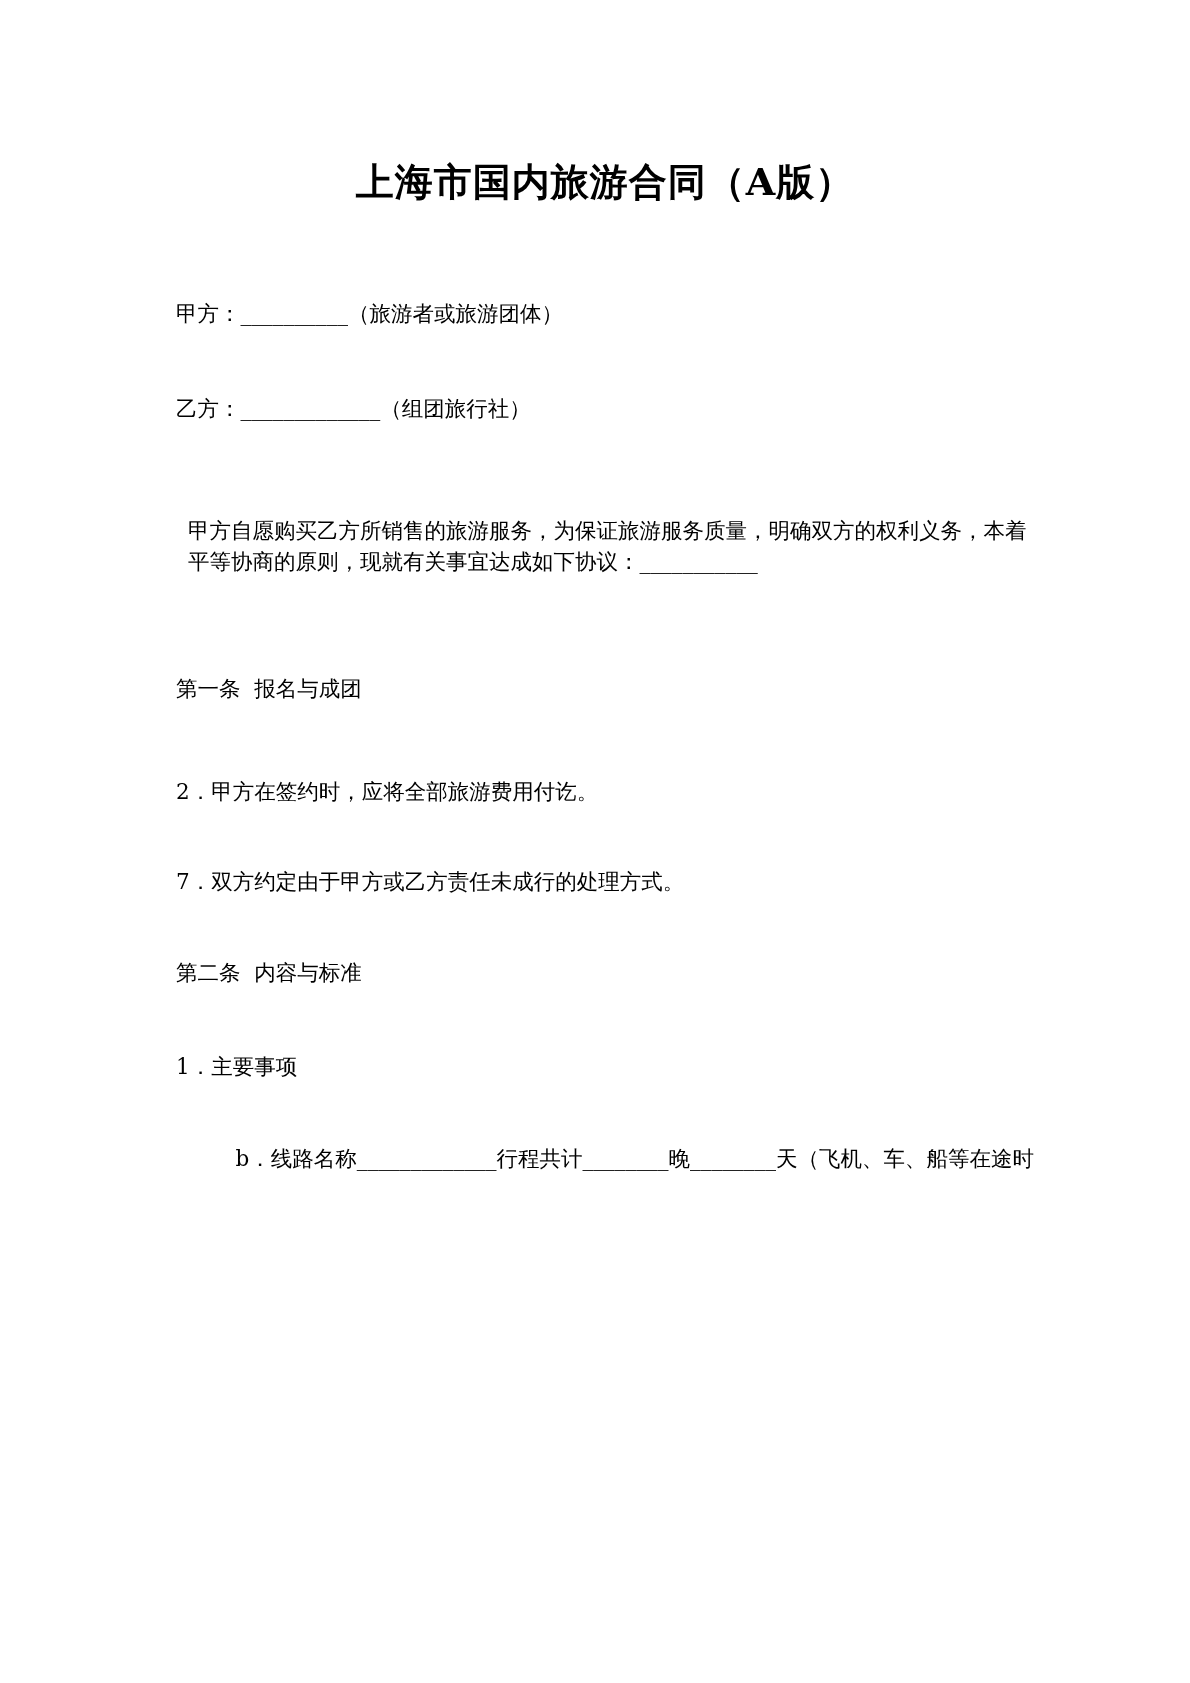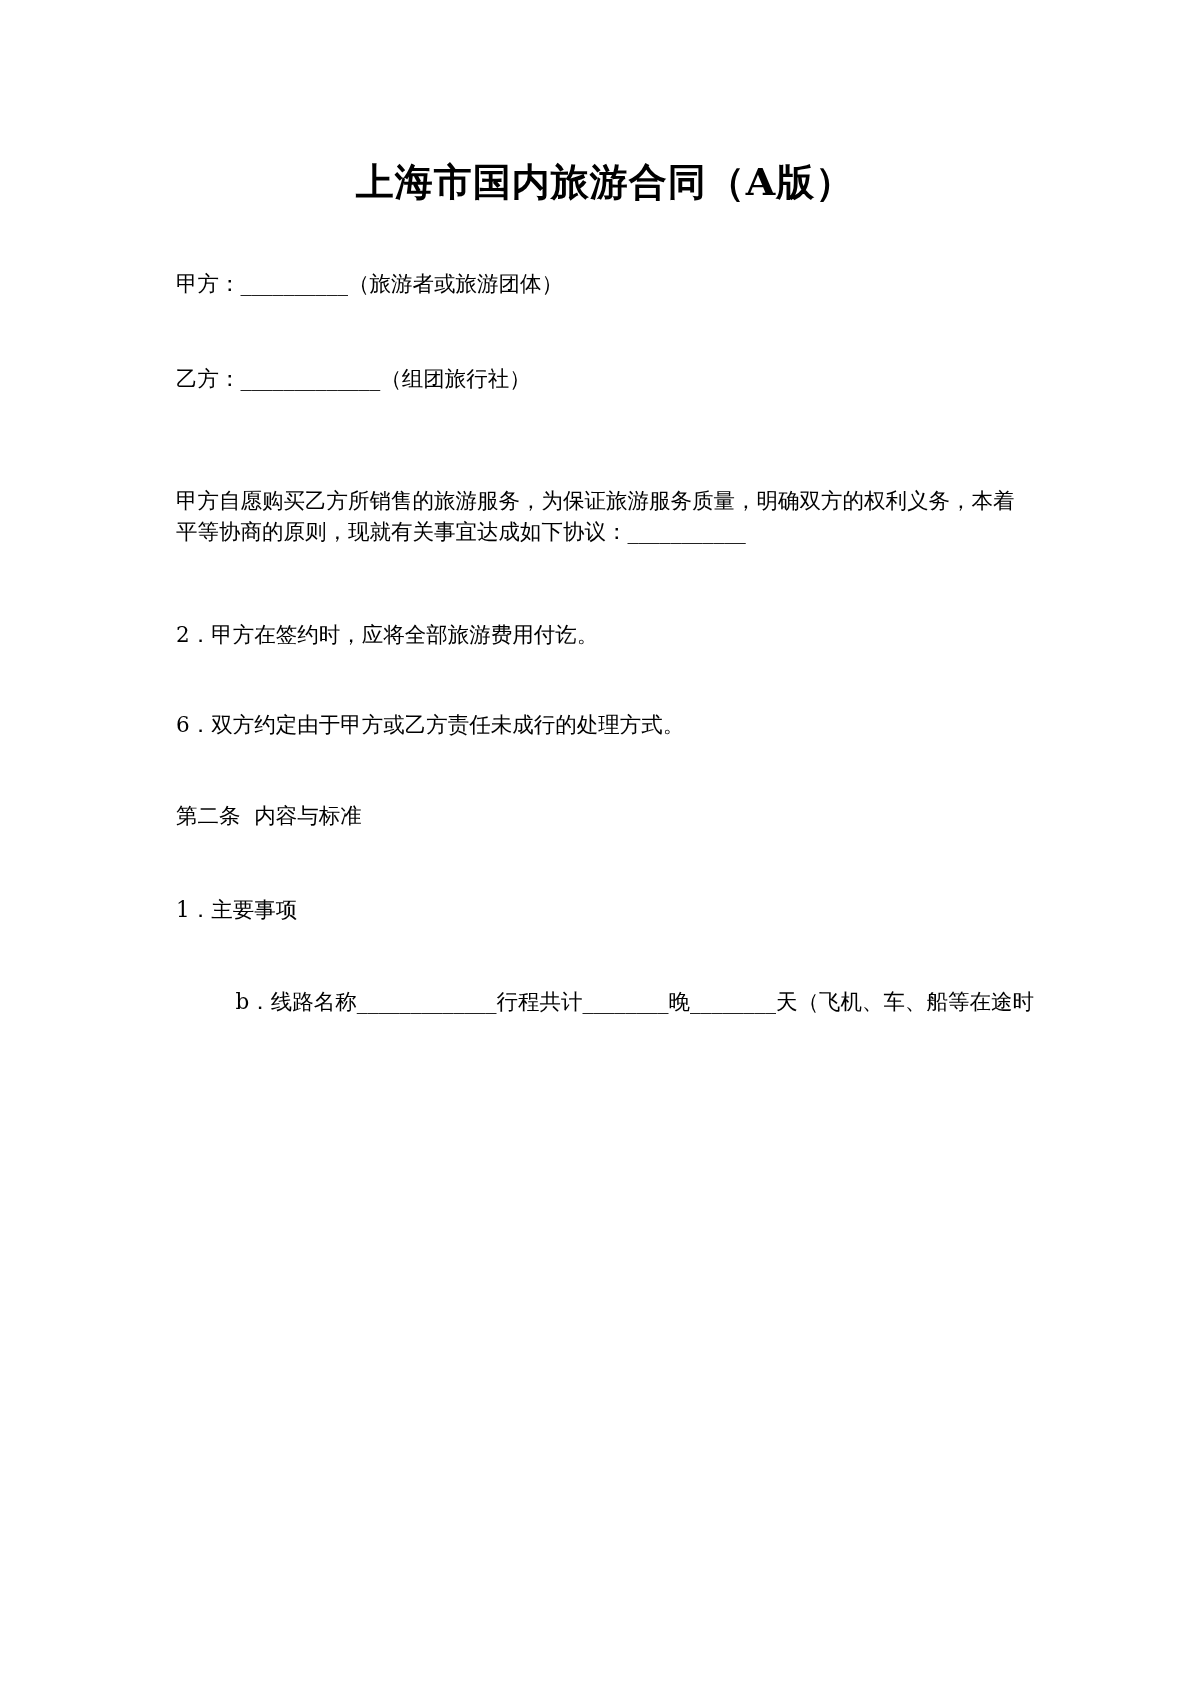--- a/index.html
+++ b/index.html
@@ -29,23 +29,23 @@
   }
   .para {
     margin: 0;
     font-size: 21.5px;
     line-height: 31px;
     white-space: pre-wrap;
     text-align: left;
     word-break: break-all;
   }
   
-  .b-party-a { margin-top: 62px; }
+  .b-party-a { margin-top: 92px; }
   .b-party-b { margin-top: 64px; }
-  .b-preamble { margin-top: 91px; }
+  .b-preamble { margin-top: 91px; margin-left: 12px; }
   .b-h1 { margin-top: 96px; }
   .b-a1i0 { margin-top: 64px; }
   .b-a1i1 { margin-top: 72px; }
   .b-a1i2 { margin-top: 59px; }
   .b-a1i3 { margin-top: 59px; }
   .b-h2 { margin-top: 60px; }
   .b-a2i0 { margin-top: 63px; }
   .b-a2i1 { margin-top: 69px; }
   .b-a2i2 { margin-top: 61px; text-align: right; }
 </style>
@@ -56,25 +56,26 @@
 
   <h1 class="doc-title">上海市国内旅游合同（A版）</h1>
 
   <p class="para b-party-a">甲方：__________（旅游者或旅游团体）</p>
 
   <p class="para b-party-b">乙方：_____________（组团旅行社）</p>
 
   <p class="para b-preamble">甲方自愿购买乙方所销售的旅游服务，为保证旅游服务质量，明确双方的权利义务，本着
 平等协商的原则，现就有关事宜达成如下协议：___________</p>
 
+  <p class="para b-h1">第一条  报名与成团</p>
 
 
   <p class="para b-a1i1">2．甲方在签约时，应将全部旅游费用付讫。</p>
 
-  <p class="para b-a1i2">6．双方约定由于甲方或乙方责任未成行的处理方式。</p>
+  <p class="para b-a1i2">7．双方约定由于甲方或乙方责任未成行的处理方式。</p>
 
 
   <p class="para b-h2">第二条  内容与标准</p>
 
   <p class="para b-a2i0">1．主要事项</p>
 
 
   <p class="para b-a2i2">b．线路名称_____________行程共计________晚________天（飞机、车、船等在途时</p>
 
 </div>

